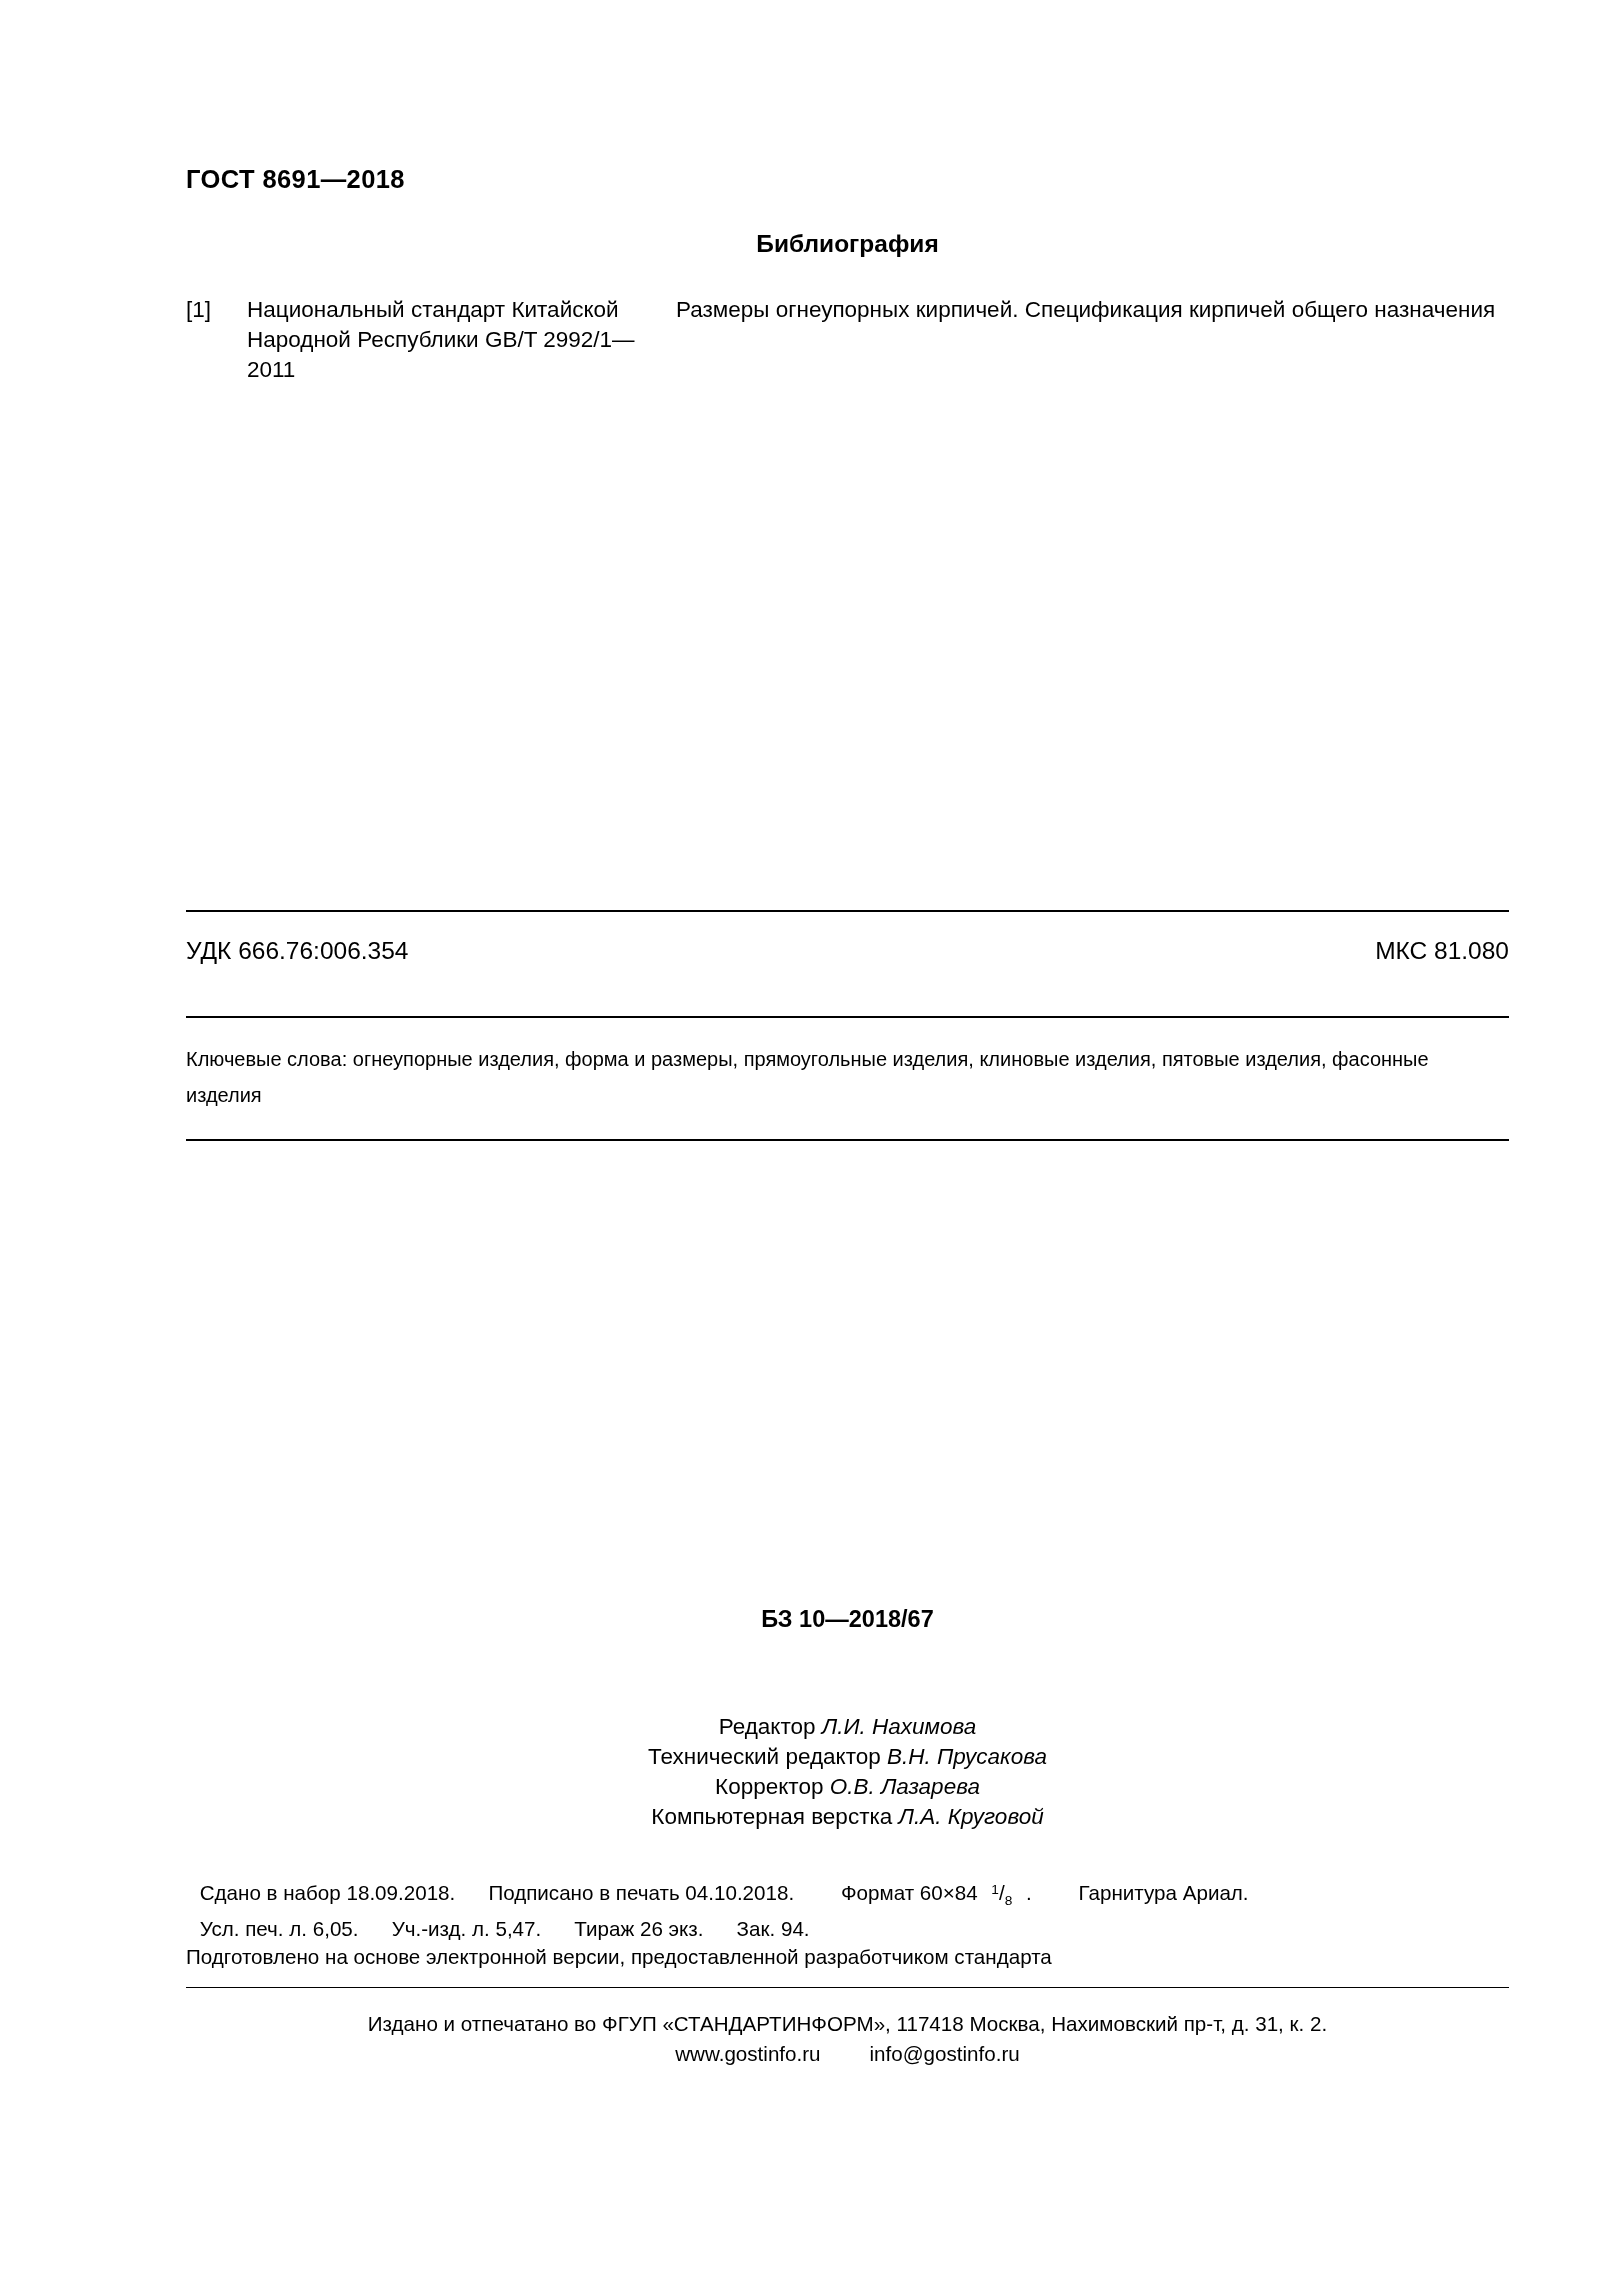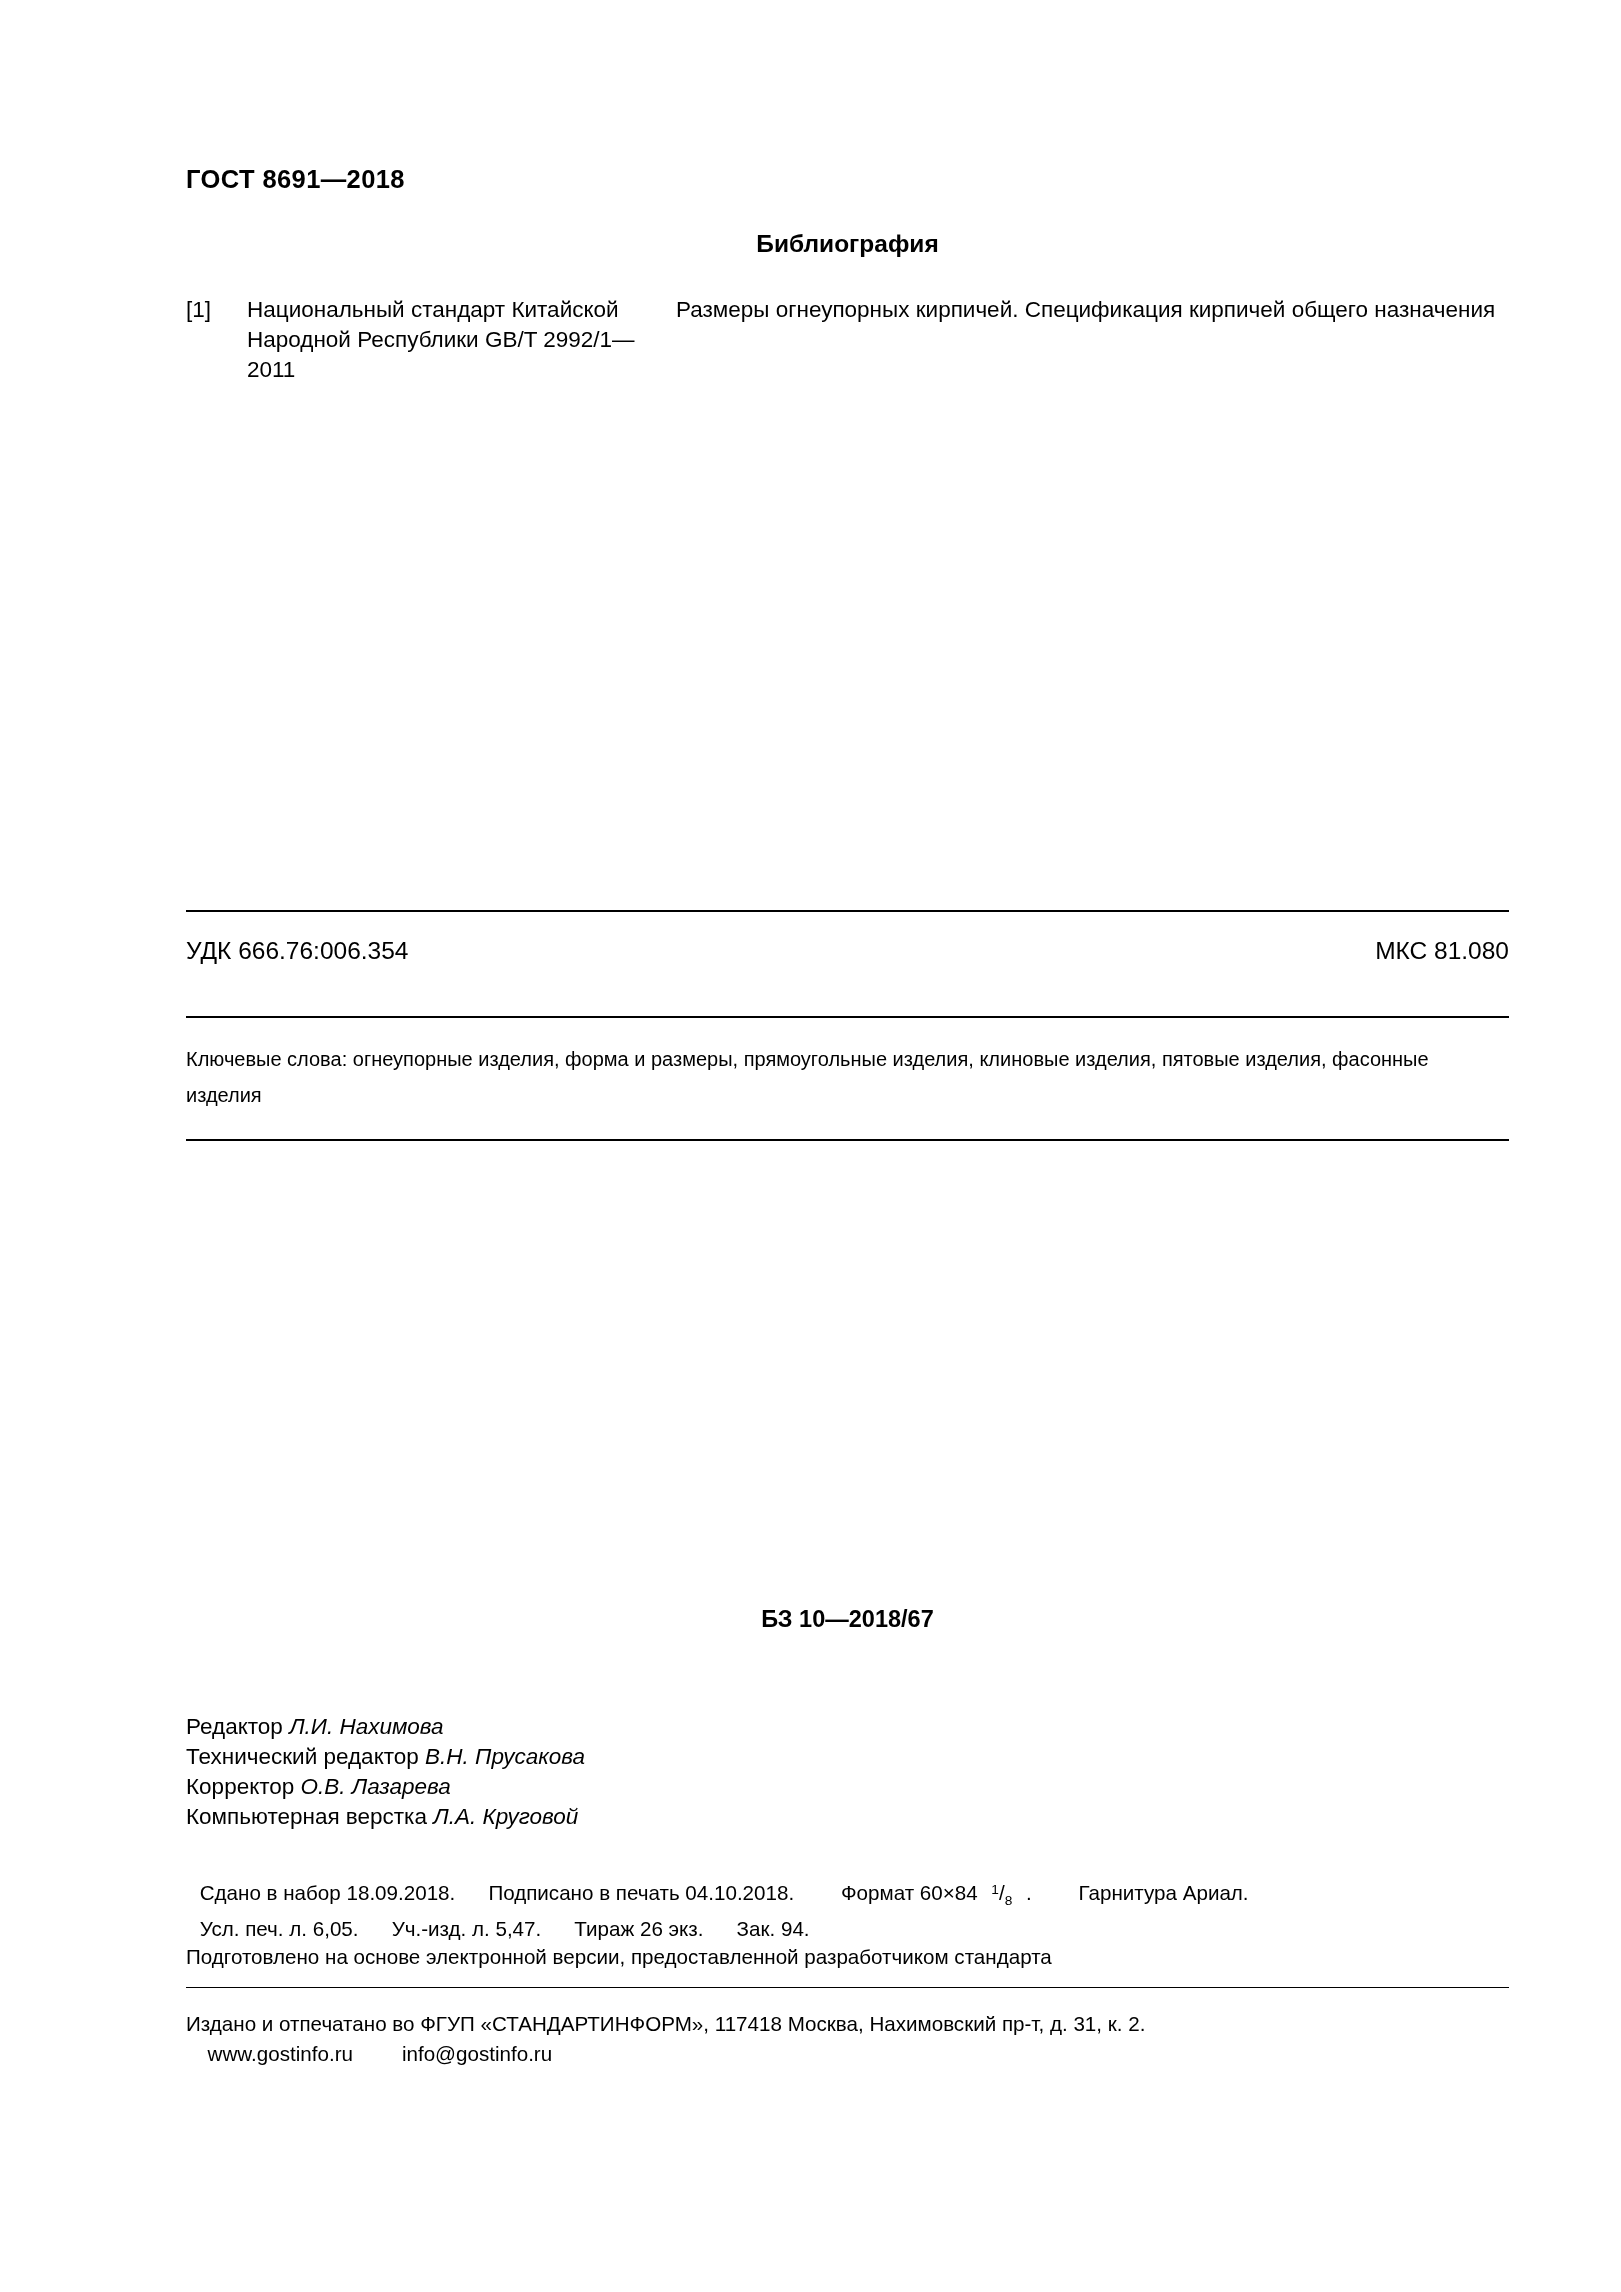--- a/index.html
+++ b/index.html
@@ -124,20 +124,21 @@
     font-size: 23.5px;
     font-weight: bold;
   }
 
   
   .credits {
     position: absolute;
     left: 0;
     top: 1696px;
     width: 1323px;
+    text-align: center;
     font-size: 22.5px;
     line-height: 30px;
   }
   .credits .name {
     font-style: italic;
   }
 
   
   .imprint {
     position: absolute;
@@ -159,21 +160,21 @@
   }
   .frac sub { vertical-align: -0.35em; }
   .frac sup { vertical-align: 0.45em; }
 
   
   .publisher {
     position: absolute;
     left: 0;
     top: 1993px;
     width: 1323px;
-    text-align: left;
+    text-align: center;
     font-size: 20.6px;
     line-height: 30px;
   }
   .publisher .web span { margin: 0 21.6px; }
 
   .clearfix::after { content: ""; display: table; clear: both; }
 </style>
 </head>
 <body>
 

